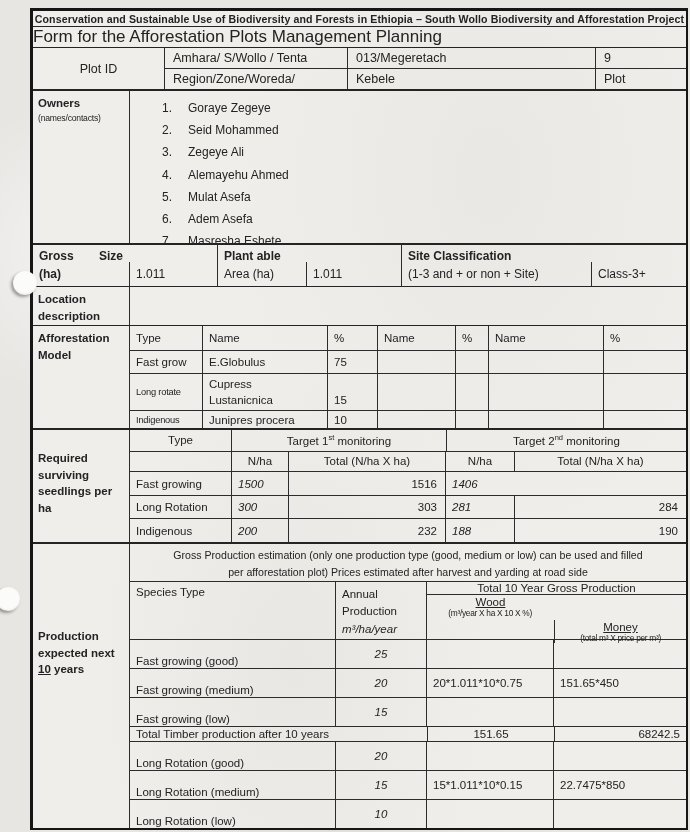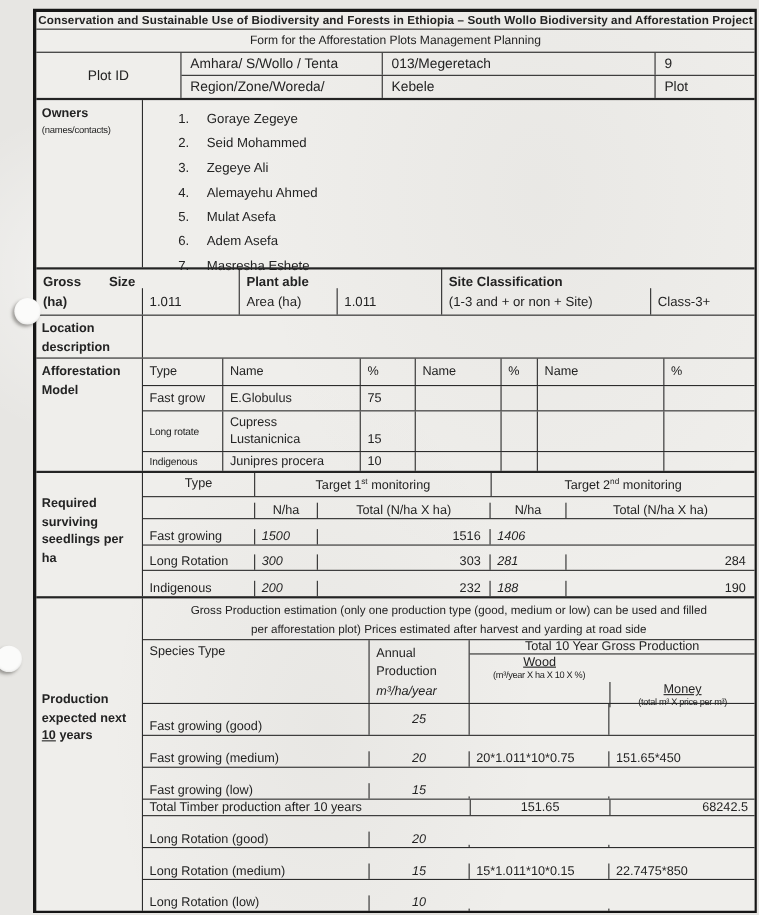--- a/index.html
+++ b/index.html
@@ -30,26 +30,26 @@
   }
   .punch1 { left:13px; top:271px; }
   .punch2 { left:-4px; top:587px; }
 
   
   .sec { display:flex; border-top:1px solid #242424; }
   .bt2 { border-top-width:2px; }
   .c  { border-left:1px solid #2c2c2c; }
   .c:first-child { border-left:none; }
   .tr { display:flex; }
-  .tr + .tr { border-top:1px solid #2c2c2c;align-items:flex-end; }
+  .tr + .tr { border-top:1px solid #2c2c2c; }
 
   .band-header { height:22px; display:flex; align-items:center; justify-content:center;
     font-weight:bold; font-size:10.6px; letter-spacing:.1px; border-top:none; }
-  .band-title { height:29px; display:flex; align-items:center; justify-content:center;
-    font-size:11px; }
+  .band-title { height:29px; display:flex; align-items:center; 
+    font-size:17px; }
 
   
   .plot-sec { height:50px; }
   .plot-label { width:131px; display:flex; align-items:center; justify-content:center; font-size:12.5px; }
   .plot-grid { flex:1; display:flex; flex-direction:column; border-left:1px solid #2c2c2c; }
   .plot-grid .tr { flex:1; }
   .pc { font-size:12.5px; padding:3px 8px; display:flex; align-items:center; }
   .pw1 { width:182px; } .pw2 { width:248px; } .pw3 { flex:1; }
 
   

